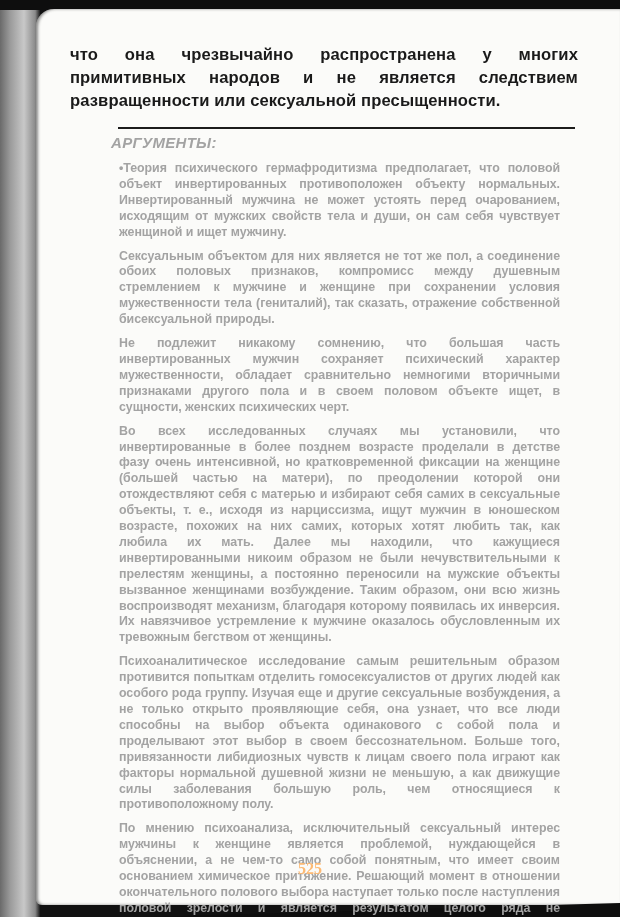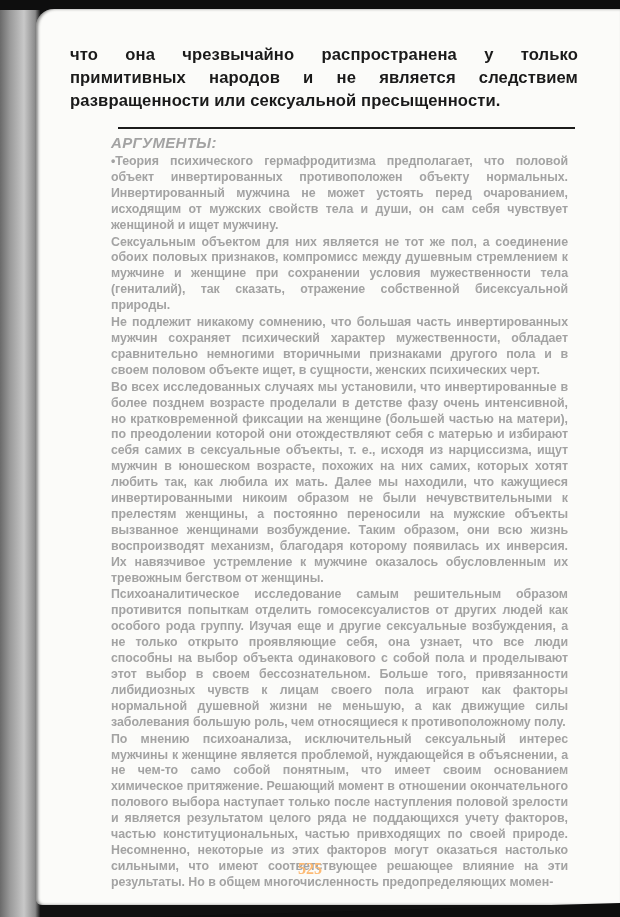--- a/index.html
+++ b/index.html
@@ -42,40 +42,40 @@
       position: absolute; left: 111px; top: 133px; width: 457px;
       font-family: Liberation Sans, sans-serif;
       color: #a3a3a3;
     }
     .box-title {
       font-size: 15px; font-weight: bold; font-style: italic; line-height: 20px;
       letter-spacing: 0.3px;
       margin-bottom: 1px;
     }
     .box-body p {
-      margin: 0; font-size: 12.4px; line-height: 15.9px; text-align: justify; font-weight: bold;
+      margin: 8px; font-size: 12.4px; line-height: 15.9px; text-align: justify; font-weight: bold;
       letter-spacing: -0.05px;
     }
     .box-body p.gap { margin-top: 1px; }
     .page-number {
       position: absolute; left: 0; top: 860px; width: 620px; text-align: center;
       font-family: "Liberation Serif", "DejaVu Serif", serif;
       font-size: 16px; font-weight: bold; color: #fdba74;
     }
   </style>
 </head>
 <body>
 
 <div class="gutter"></div>
 <div class="topbar"></div>
 <div class="page"></div>
 <div class="bottombar"></div>
 
 <div class="main-text">
-  <p>что она чрезвычайно распространена у только примитивных народов и не является следствием развращенности или сексуальной пресыщенности.</p>
+  <p>что она чрезвычайно распространена у многих примитивных народов и не является следствием развращенности или сексуальной пресыщенности.</p>
 </div>
 
 <div class="rule"></div>
 
 <div class="box">
   <div class="box-title">АРГУМЕНТЫ:</div>
   <div class="box-body">
     <p>•Теория психического гермафродитизма предполагает, что половой объект инвертированных противоположен объекту нормальных. Инвертированный мужчина не может устоять перед очарованием, исходящим от мужских свойств тела и души, он сам себя чувствует женщиной и ищет мужчину.</p>
     <p class="gap">Сексуальным объектом для них является не тот же пол, а соединение обоих половых признаков, компромисс между душевным стремлением к мужчине и женщине при сохранении условия мужественности тела (гениталий), так сказать, отражение собственной бисексуальной природы.</p>
     <p class="gap">Не подлежит никакому сомнению, что большая часть инвертированных мужчин сохраняет психический характер мужественности, обладает сравнительно немногими вторичными признаками другого пола и в своем половом объекте ищет, в сущности, женских психических черт.</p>

